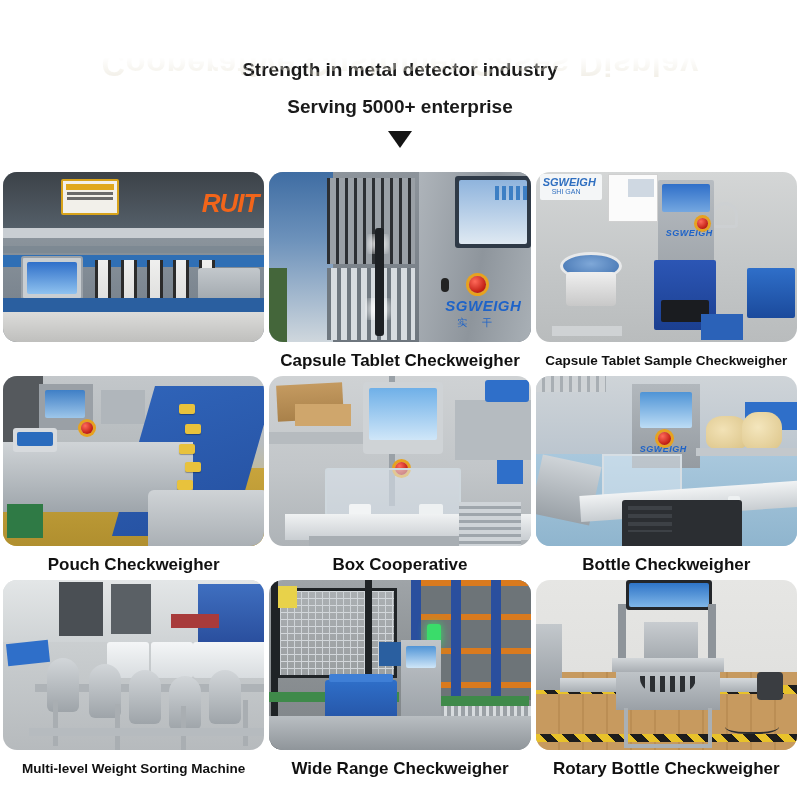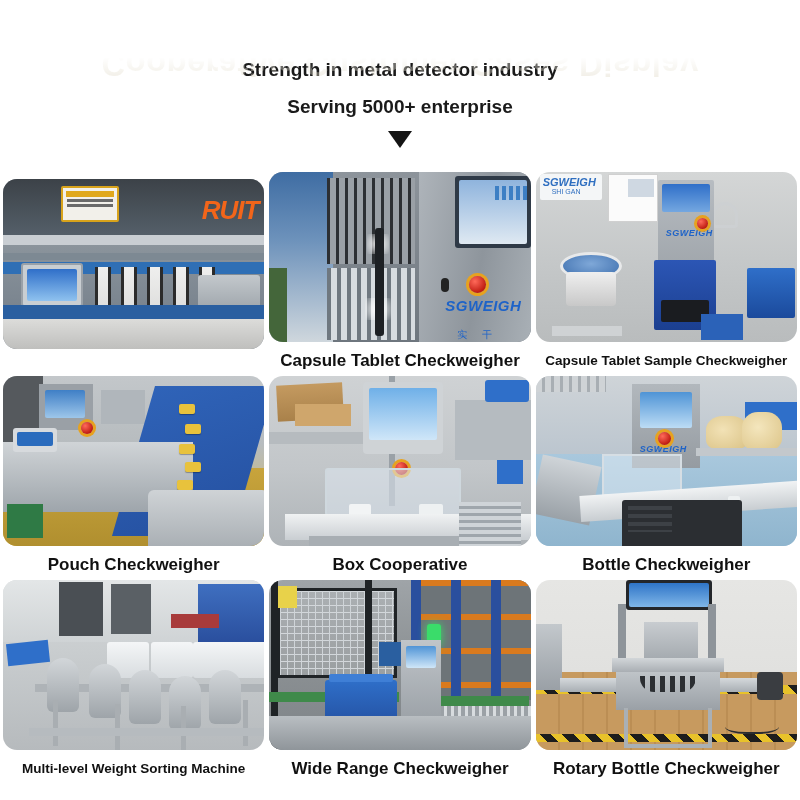--- a/index.html
+++ b/index.html
@@ -70,21 +70,21 @@
     position: absolute; border-radius: 50%;
     background: radial-gradient(circle at 35% 32%, #ff6a5a, #c01d12 70%);
     box-shadow: 0 0 0 3px #e7a21f;
   }
   .logo-sg {
     position: absolute; font-style: italic; font-weight: bold;
     color: #1e63c8; letter-spacing: .5px;
   }
 
   
-  .t1 { background: linear-gradient(180deg,#9fa6ad 0%, #8b949c 38%, #6f7a86 100%); margin-top: 7px; }
+  .t1 { background: linear-gradient(180deg,#9fa6ad 0%, #8b949c 38%, #6f7a86 100%); }
   .t1 .topdark { left:0; top:0; width:100%; height:58px; background:linear-gradient(180deg,#3c4248,#55606a); }
   .t1 .warn { left:58px; top:7px; width:58px; height:36px; background:#f2f0ea; border:2px solid #d8a31b; border-radius:2px; }
   .t1 .warn i { display:block; margin:3px auto 0; width:48px; height:6px; background:#e0a81c; }
   .t1 .warn b { display:block; margin:2px auto; width:46px; height:3px; background:#6a6a6a; }
   .t1 .ruit { right:6px; top:16px; color:#f2651a; font-weight:bold; font-style:italic; font-size:26px; letter-spacing:-1px; }
   .t1 .rail { left:0; top:56px; width:100%; height:10px; background:#c9ced3; }
   .t1 .rail2 { left:0; top:74px; width:100%; height:7px; background:#7d8993; }
   .t1 .bluebar { left:0; top:83px; width:100%; height:12px; background:#2f6fb5; }
   .t1 .hmi { left:18px; top:84px; width:62px; height:44px; background:#c9ced2; border-radius:3px; border:2px solid #9aa1a8; }
   .t1 .hmi .scr { left:4px; top:4px; width:50px; height:32px; background:linear-gradient(180deg,#2f6fc9,#8fc2ef); }
@@ -103,21 +103,21 @@
   .t2 .rod { left:106px; top:56px; width:9px; height:108px; background:#1d2024; border-radius:3px; }
   .t2 .glow { left:98px; top:62px; width:22px; height:20px; background:radial-gradient(circle,#fff,rgba(255,255,255,0)); }
   .t2 .glow2 { left:96px; top:126px; width:26px; height:22px; background:radial-gradient(circle,#fff,rgba(255,255,255,0)); }
   .t2 .body { left:150px; top:0; width:112px; height:100%; background:linear-gradient(100deg,#aeb4ba,#8e959c 55%,#a9b0b6); }
   .t2 .hmi { left:186px; top:4px; width:76px; height:72px; background:#2f3a47; border-radius:3px; padding:3px; }
   .t2 .hmi .scr { left:4px; top:4px; width:68px; height:64px; background:linear-gradient(180deg,#8fb4dd,#dfe9f2); }
   .t2 .hmi .bars { position:absolute; left:36px; top:6px; width:32px; height:14px; background:repeating-linear-gradient(90deg,#3d7fc4 0 4px,transparent 4px 7px); }
   .t2 .estop2 { left:200px; top:104px; width:17px; height:17px; }
   .t2 .knob { left:172px; top:106px; width:8px; height:14px; background:#222; border-radius:4px; }
   .t2 .sgw { left:176px; bottom:28px; font-size:15px; }
-  .t2 .cn { left:188px; bottom:0; color:#1e63c8; font-size:10px; letter-spacing:6px; }
+  .t2 .cn { left:188px; bottom:12px; color:#1e63c8; font-size:10px; letter-spacing:6px; }
 
   
   .t3 { background: linear-gradient(180deg,#d4d6d6 0%, #c4c7c8 55%, #b9bcbd 100%); }
   .t3 .banner { left:4px; top:2px; width:62px; height:26px; background:#f4f6f7; border-radius:2px; }
   .t3 .banner .a { position:absolute;left:3px;top:2px;color:#2f6fc0;font-weight:bold;font-style:italic;font-size:11px; }
   .t3 .banner .b { position:absolute;left:12px;top:14px;color:#2f6fc0;font-size:7px; }
   .t3 .poster { left:72px; top:2px; width:50px; height:48px; background:#fbfbfb; border:1px solid #d0d0d0; }
   .t3 .poster i { position:absolute; right:3px; top:4px; width:26px; height:18px; background:#cfd8e2; }
   .t3 .mach { left:122px; top:8px; width:56px; height:112px; background:linear-gradient(180deg,#b7bcc1,#9aa0a6); border-radius:2px; }
   .t3 .mach .scr { left:4px; top:4px; width:48px; height:28px; background:linear-gradient(180deg,#2f6fc9,#74a7e0); }

